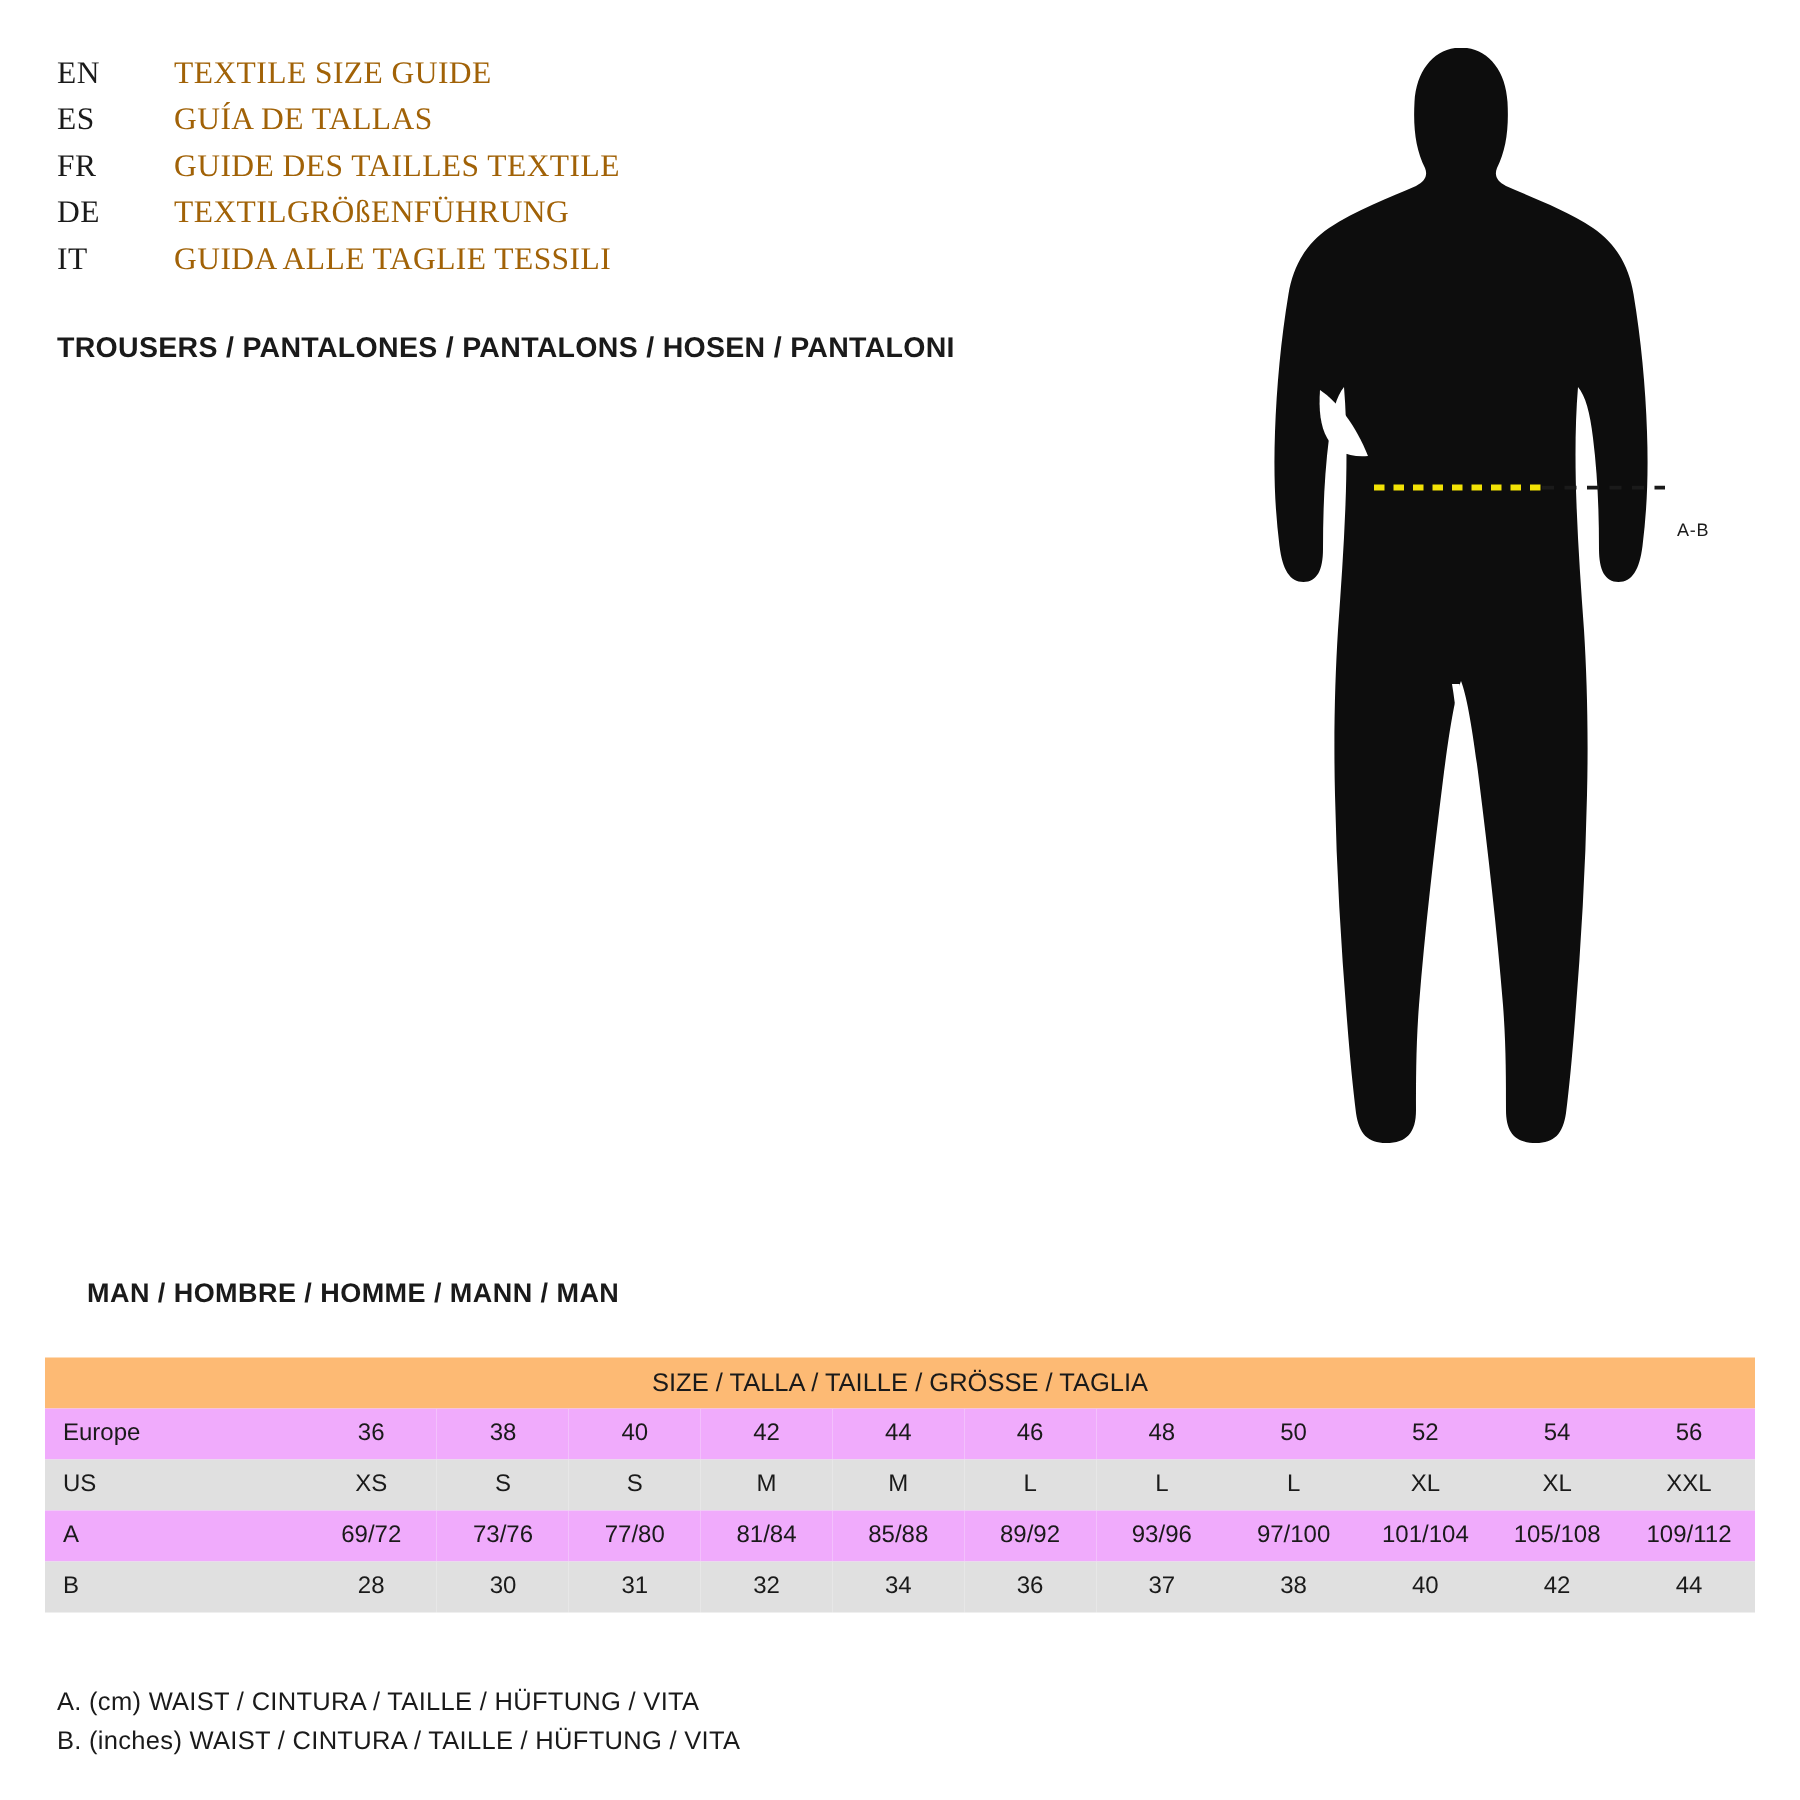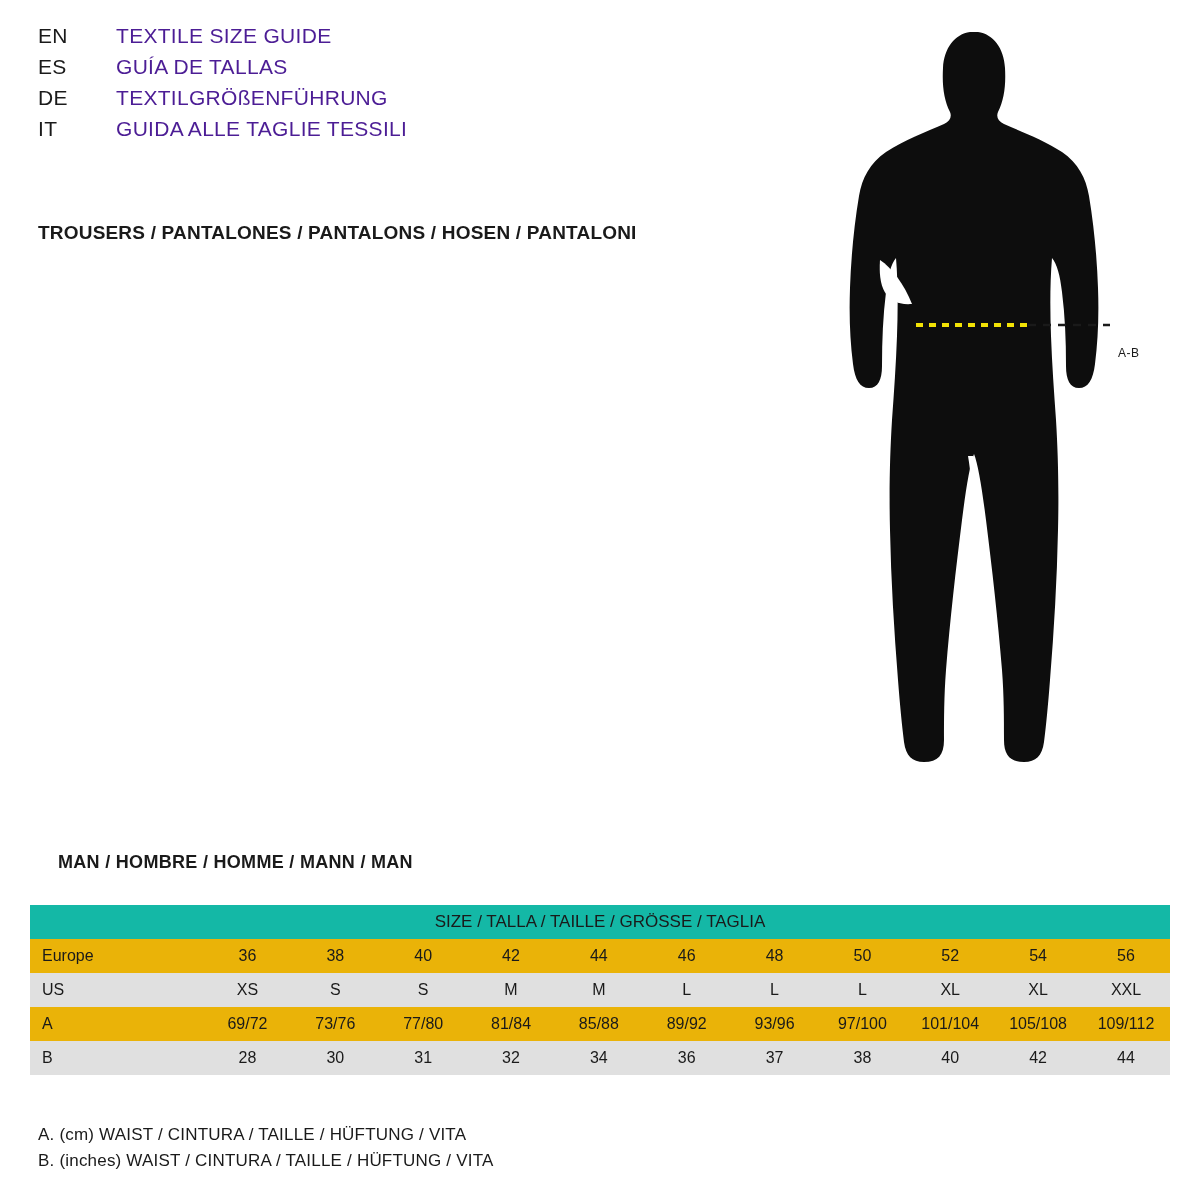--- a/index.html
+++ b/index.html
@@ -13,38 +13,39 @@
     font-family: "Liberation Sans", sans-serif;
     color: #1a1a1a;
     position: relative;
     overflow: hidden;
   }
 
   
   .lang-block {
     position: absolute;
     left: 38px;
-    top: 24px;
+    top: 36px;
     width: 760px;
+    font-family: Liberation Serif, serif;
   }
   .lang-row {
     display: flex;
     align-items: baseline;
     height: 31px;
   }
   .lang-code {
     width: 78px;
     font-size: 21px;
     letter-spacing: 0.3px;
     color: #1a1a1a;
   }
   .lang-text {
     font-size: 21px;
     letter-spacing: 0.3px;
-    color: #4c1d95;
+    color: #a16207;
     white-space: nowrap;
   }
   .garment-line {
     position: absolute;
     left: 38px;
     top: 222px;
     font-size: 19px;
     font-weight: bold;
     letter-spacing: 0.2px;
     color: #1a1a1a;
@@ -92,27 +93,27 @@
     font-size: 16px;
   }
   table.size-table td, table.size-table th {
     padding: 0;
     height: 34px;
     text-align: center;
     font-weight: normal;
     color: #1a1a1a;
   }
   .hdr-row td {
-    background: #14b8a6;
+    background: #fdba74;
     text-align: left;
     font-size: 17px;
     padding-left: 12px;
     height: 32px;
   }
-  .row-light td { background: #eab308; }
+  .row-light td { background: #f0abfc; }
   .row-dark td { background: #e0e0e0; margin-top: 40px; }
   .row-label {
     text-align: left !important;
     padding-left: 12px !important;
     width: 150px;
   }
   .cellw { width: 82px; }
 
   
   .footnotes {
@@ -130,20 +131,24 @@
 <body>
 
 <div class="lang-block">
   <div class="lang-row">
     <span class="lang-code">EN</span>
     <span class="lang-text">TEXTILE SIZE GUIDE</span>
   </div>
   <div class="lang-row">
     <span class="lang-code">ES</span>
     <span class="lang-text">GUÍA DE TALLAS</span>
+  </div>
+  <div class="lang-row">
+    <span class="lang-code">FR</span>
+    <span class="lang-text">GUIDE DES TAILLES TEXTILE</span>
   </div>
   <div class="lang-row">
     <span class="lang-code">DE</span>
     <span class="lang-text">TEXTILGRÖßENFÜHRUNG</span>
   </div>
   <div class="lang-row">
     <span class="lang-code">IT</span>
     <span class="lang-text">GUIDA ALLE TAGLIE TESSILI</span>
   </div>
 </div>

